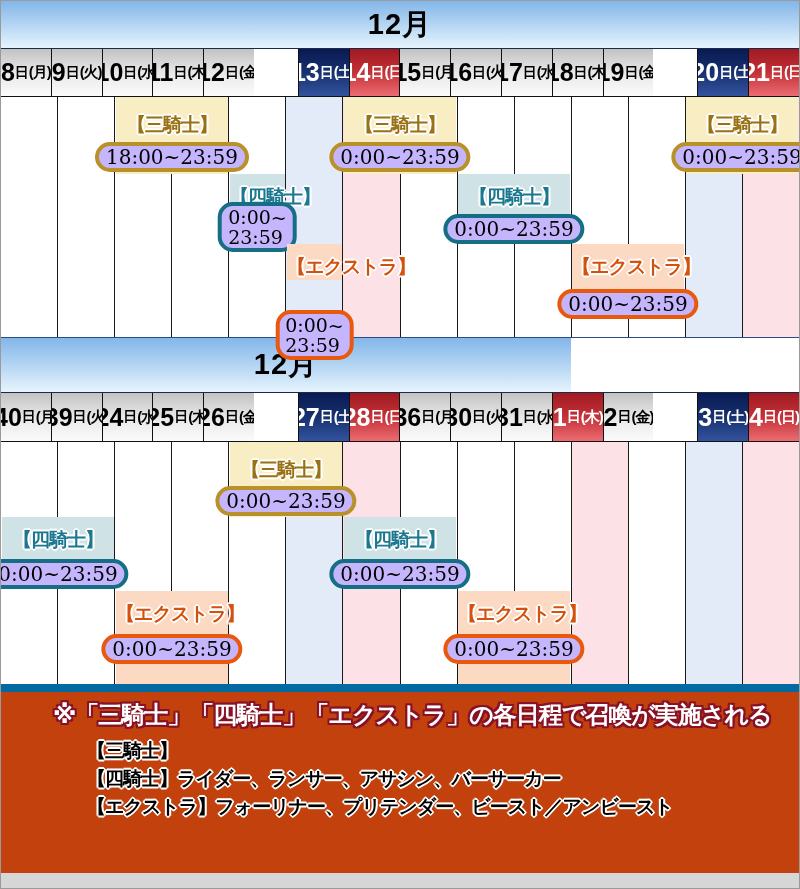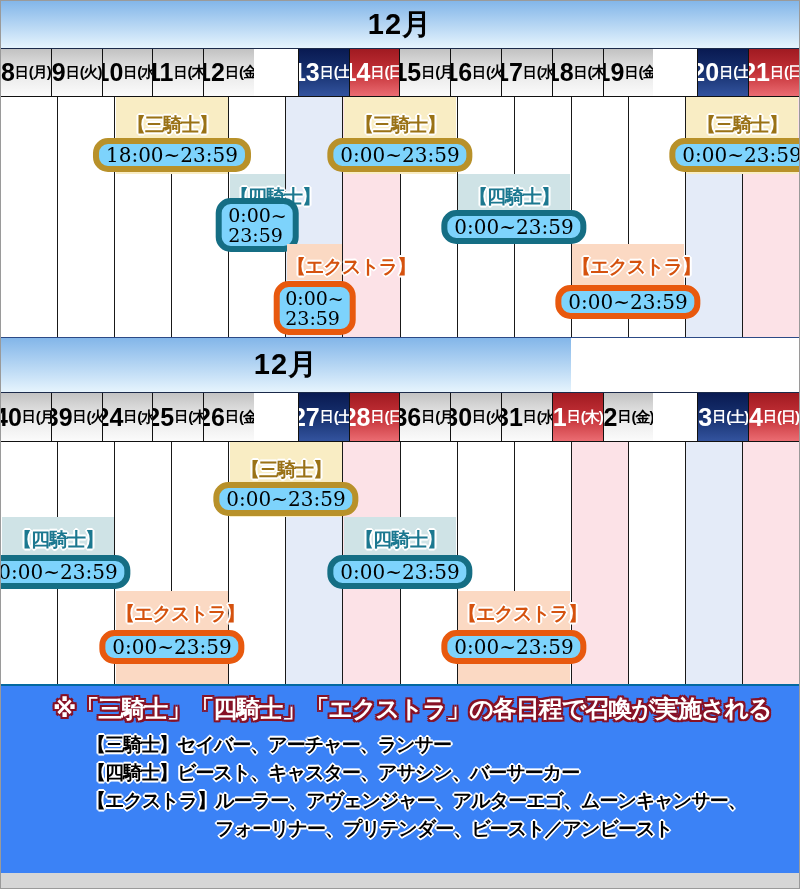--- a/index.html
+++ b/index.html
@@ -51,39 +51,39 @@
   .r1 .elabel, .r2 .elabel { margin-top:10px; }
 
   .cal1 .r0 { top:0;     height:77px; }
   .cal1 .r1 { top:77px;  height:70px; }
   .cal1 .r2 { top:147px; height:73px; }
   .cal2 .r0 { top:0;     height:75px; }
   .cal2 .r1 { top:75px;  height:72px; }
   .cal2 .r2 { top:149px; height:93px; }
   .event.compact { height:36px; }
 
-  .pill { position:absolute; left:50%; transform:translateX(-50%); background:#7dd3fc;
-          border:6px solid #0f172a; border-radius:15px; z-index:3; color:#000;
+  .pill { position:absolute; left:50%; transform:translateX(-50%); background:#c4b5fd;
+          border:4px solid #0f172a; border-radius:15px; z-index:3; color:#000;
           font-family:"DejaVu Serif","Liberation Serif",serif; font-size:20px; line-height:22px;
-          padding:0 7px; white-space:nowrap; text-align:center; }
+          padding:0 7px; white-space:nowrap; text-align:center;margin-top:29px; }
   .pill.two { font-size:19px; line-height:20px; text-align:left; padding:1px 6px; }
   .sankishi .pill { border-color:#b8912a; }
   .yonkishi .pill { border-color:#156e84; }
   .extra .pill    { border-color:#e8590e; }
   .cal1 .r0 .pill { bottom:2px; }
   .cal1 .r1 .pill { bottom:0; }
   .cal1 .r1 .pill.two { bottom:-8px; }
   .cal1 .r2 .pill { bottom:-2px; }
   .cal1 .r2 .compact-pos.pill { top:calc(100% + 1px); bottom:auto; }
   .cal2 .r0 .pill { bottom:1px; }
   .cal2 .r1 .pill { bottom:0; }
   .cal2 .r2 .pill { bottom:20px; }
 
   
-  .notes { height:191px; background:#3b82f6; border-top:2px solid #0369a1; border-bottom:2px solid #c9556a;
+  .notes { height:191px; background:#c2410c; border-top:8px solid #0369a1; border-bottom:2px solid #c9556a;
            padding-top:9px; }
   .nh { font-size:24px; font-weight:bold; line-height:28px; margin-left:52px; color:#fff; letter-spacing:-1px;
         text-shadow:2px 0 0 #871226,-2px 0 0 #871226,0 2px 0 #871226,0 -2px 0 #871226,
                     2px 2px 0 #871226,-2px -2px 0 #871226,2px -2px 0 #871226,-2px 2px 0 #871226; }
   .nh2 { margin-left:86px; }
   .class-list { margin:8px 0 0 86px; }
   .class-row { display:flex; font-size:19px; font-weight:bold; color:#000; line-height:28px; letter-spacing:-1px;
                text-shadow:2px 0 0 #fff,-2px 0 0 #fff,0 2px 0 #fff,0 -2px 0 #fff,
                            1px 1px 0 #fff,-1px -1px 0 #fff,1px -1px 0 #fff,-1px 1px 0 #fff; }
   .class-label { flex:none; }
@@ -351,33 +351,29 @@
               <div>0:00~23:59</div>
             </div>
           </div>
         </div>
       </section>
     <footer class="notes">
       <div class="nh">※「三騎士」「四騎士」「エクストラ」の各日程で召喚が実施される</div>
       <div class="class-list" id="class-list">
           <div class="class-row">
             <span class="class-label">【三騎士】</span>
-            <span class="class-lines">
-              <div>セイバー、アーチャー、ランサー</div>
-            </span>
           </div>
           <div class="class-row">
             <span class="class-label">【四騎士】</span>
             <span class="class-lines">
-              <div>ビースト、キャスター、アサシン、バーサーカー</div>
+              <div>ライダー、ランサー、アサシン、バーサーカー</div>
             </span>
           </div>
           <div class="class-row">
             <span class="class-label">【エクストラ】</span>
             <span class="class-lines">
-              <div>ルーラー、アヴェンジャー、アルターエゴ、ムーンキャンサー、</div>
               <div>フォーリナー、プリテンダー、ビースト／アンビースト</div>
             </span>
           </div>
         </div>
     </footer>
   </div>
 </div>
 
 </body></html>

